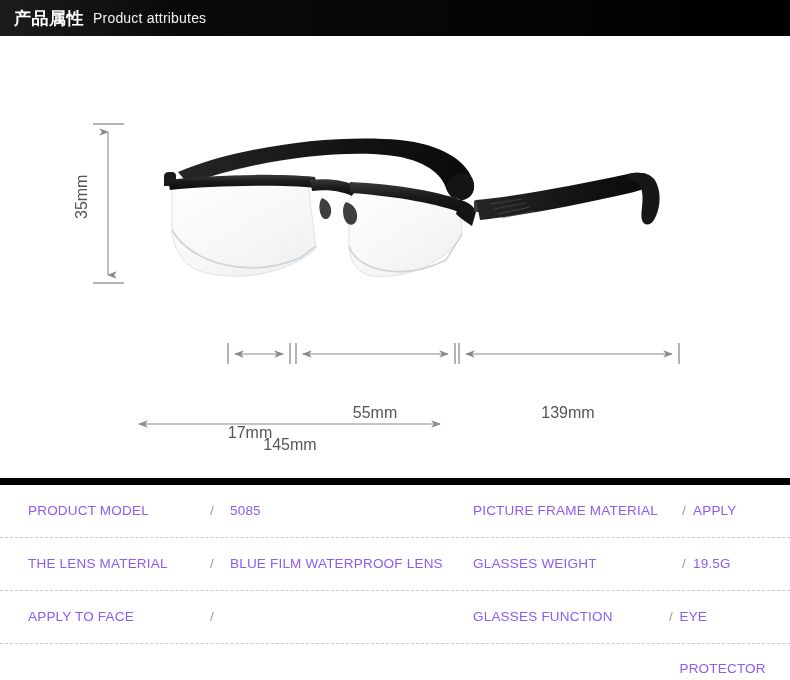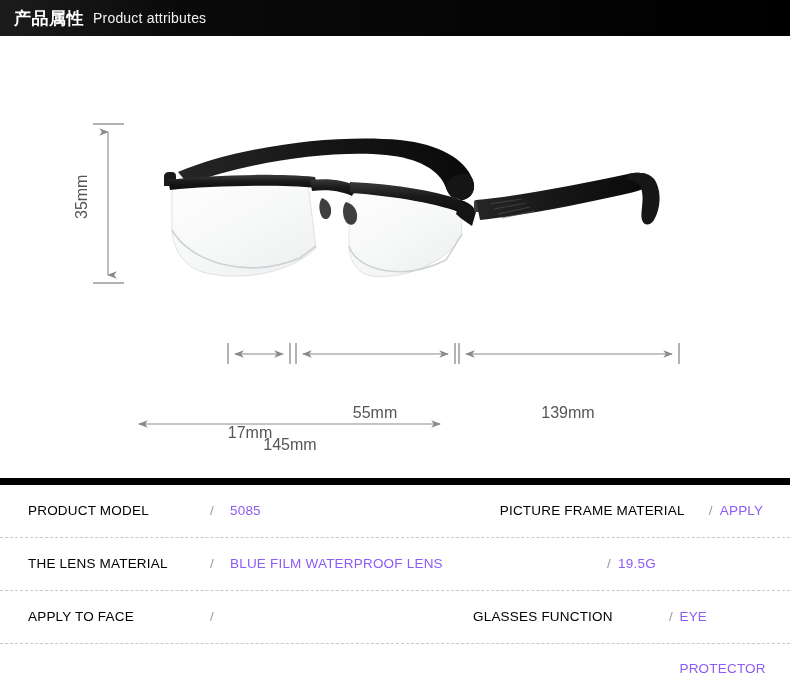--- a/index.html
+++ b/index.html
@@ -115,24 +115,23 @@
     height: 100%;
     box-sizing: border-box;
   }
   .spec-cell.left {
     width: 462px;
     padding-left: 28px;
   }
   .spec-cell.right {
     width: 328px;
     padding-left: 11px;
-    justify-content: center;
   }
   .spec-label {
-    color: #000000;
+    color: #8b5cf6;
     font-size: 13.5px;
     letter-spacing: 0.2px;
     line-height: 52px;
   }
   .spec-sep {
     color: #9a9a9a;
     font-size: 13.5px;
     line-height: 52px;
   }
   .spec-value {
@@ -283,20 +282,21 @@
     </div>
   </div>
 
   <div class="spec-row">
     <div class="spec-cell left">
       <span class="spec-label">THE LENS MATERIAL</span>
       <span class="spec-sep">/</span>
       <span class="spec-value">BLUE FILM WATERPROOF LENS</span>
     </div>
     <div class="spec-cell right">
+      <span class="spec-label">GLASSES WEIGHT</span>
       <span class="spec-sep">/</span>
       <span class="spec-value">19.5G</span>
     </div>
   </div>
 
   <div class="spec-row">
     <div class="spec-cell left">
       <span class="spec-label">APPLY TO FACE</span>
       <span class="spec-sep">/</span>
     </div>

